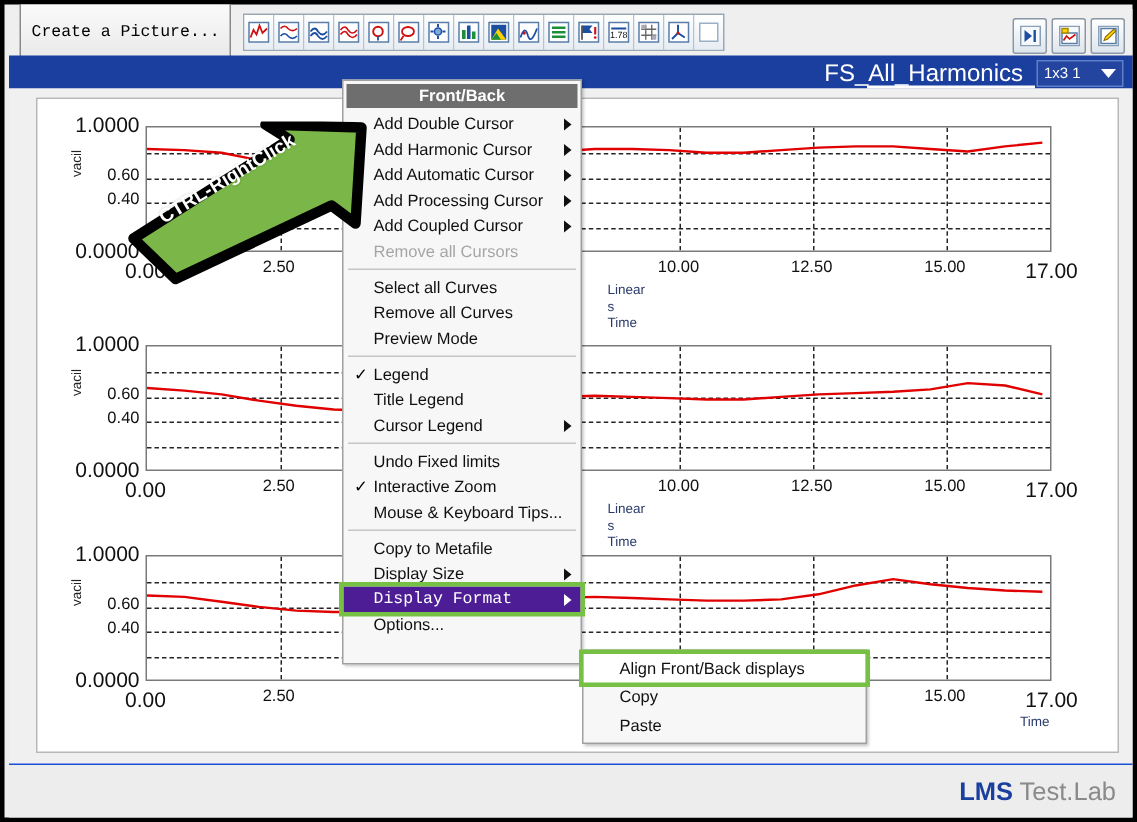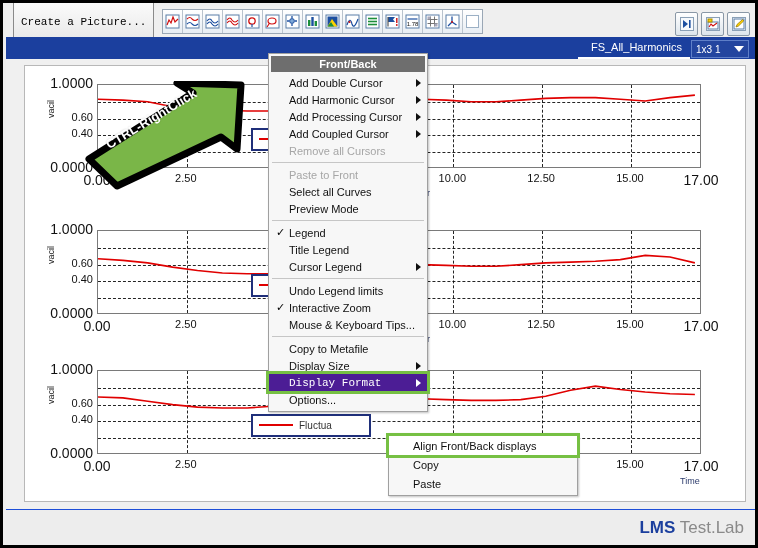--- a/index.html
+++ b/index.html
@@ -70,21 +70,21 @@
   }
 
   
   .title-band {
     position: absolute; left: 3px; top: 34px;
     width: 752px; height: 22px;
     background: #1b3f9e;
   }
   .tab-label {
     position: absolute; right: 73px; top: 38px;
-    font-size: 11px; color: #ffffff;
+    font-size: 16px; color: #ffffff;
     font-family: "Liberation Sans", sans-serif;
   }
   .tab-underline {
     position: absolute; right: 65px; top: 54px;
     width: 112px; height: 2px; background: #ffffff;
   }
   .layout-select {
     position: absolute; right: 6px; top: 37px;
     width: 58px; height: 18px;
     background: #23459f;
@@ -207,23 +207,22 @@
 
   
   .ctxmenu {
     position: absolute;
     left: 225px; top: 50px;
     width: 160px;
     background: #f7f7f7;
     border: 1px solid #a0a0a0;
     box-sizing: border-box;
     z-index: 40;
-    padding-bottom: 3px;
+    padding-bottom: 17px;
     box-shadow: 1px 1px 2px rgba(0,0,0,.25);
-    margin-left: 40px;
   }
   .ctx-title {
     height: 16px;
     background: #6e6e6e;
     color: #ffffff;
     font-weight: bold;
     font-size: 11px;
     display: flex; align-items: center; justify-content: center;
     margin: 2px 2px 2px 2px;
   }
@@ -601,55 +600,59 @@
     <div id="ctx-items-host">
         <div class="ctx-item">
           <span>Add Double Cursor</span>
           <span class="arrow"></span>
         </div>
         <div class="ctx-item">
           <span>Add Harmonic Cursor</span>
           <span class="arrow"></span>
         </div>
         <div class="ctx-item">
+          <span>Add Automatic Cursor</span>
+          <span class="arrow"></span>
+        </div>
+        <div class="ctx-item">
           <span>Add Processing Cursor</span>
           <span class="arrow"></span>
         </div>
         <div class="ctx-item">
           <span>Add Coupled Cursor</span>
           <span class="arrow"></span>
         </div>
         <div class="ctx-item disabled">
           <span>Remove all Cursors</span>
         </div>
         <div class="ctx-sep"></div>
-        <div class="ctx-item disabled">
-          <span>Paste to Front</span>
-        </div>
         <div class="ctx-item">
           <span>Select all Curves</span>
+        </div>
+        <div class="ctx-item">
+          <span>Remove all Curves</span>
         </div>
         <div class="ctx-item">
           <span>Preview Mode</span>
         </div>
         <div class="ctx-sep"></div>
         <div class="ctx-item">
           <span class="check">✓</span>
           <span>Legend</span>
         </div>
         <div class="ctx-item">
           <span>Title Legend</span>
         </div>
         <div class="ctx-item">
           <span>Cursor Legend</span>
           <span class="arrow"></span>
         </div>
         <div class="ctx-sep"></div>
         <div class="ctx-item">
-          <span>Undo Legend limits</span>
+          <span>Undo Fixed limits</span>
         </div>
         <div class="ctx-item">
           <span class="check">✓</span>
           <span>Interactive Zoom</span>
         </div>
         <div class="ctx-item">
           <span>Mouse &amp; Keyboard Tips...</span>
         </div>
         <div class="ctx-sep"></div>
         <div class="ctx-item">

